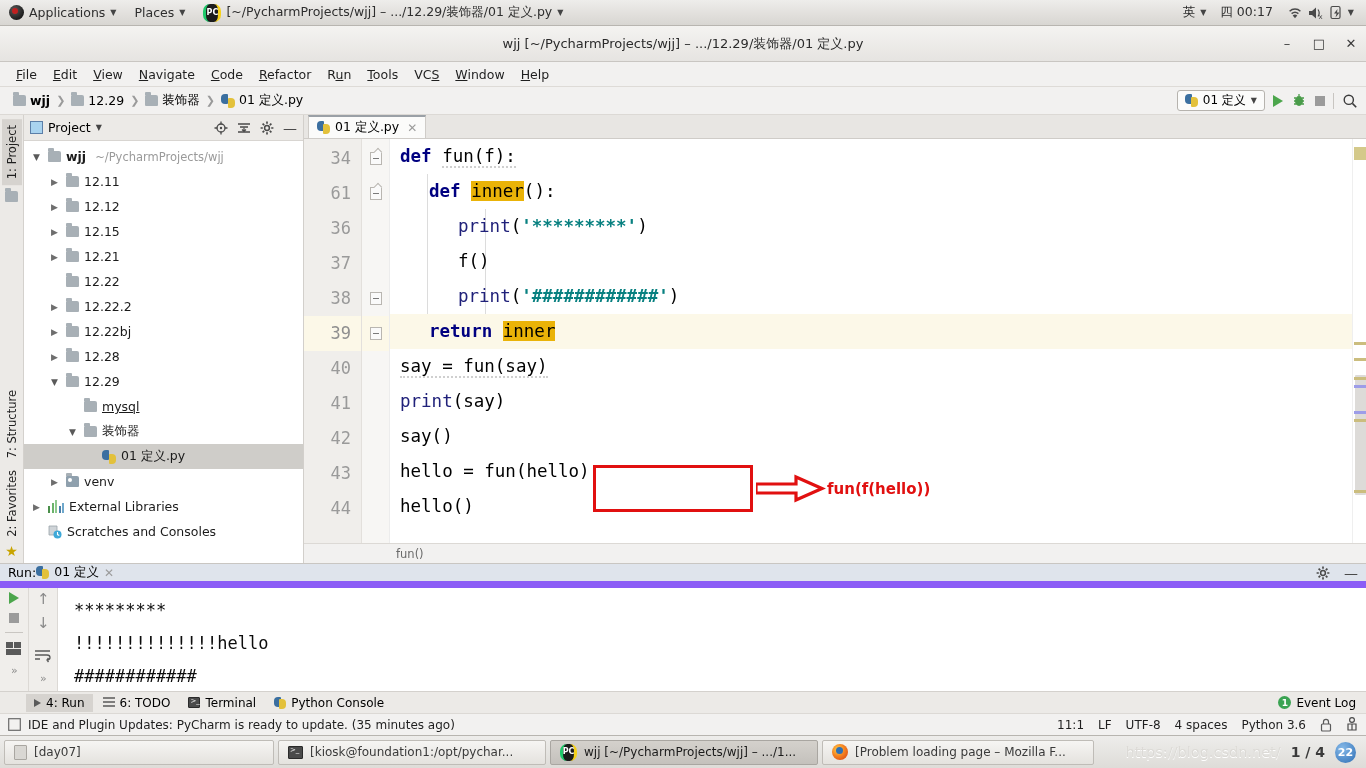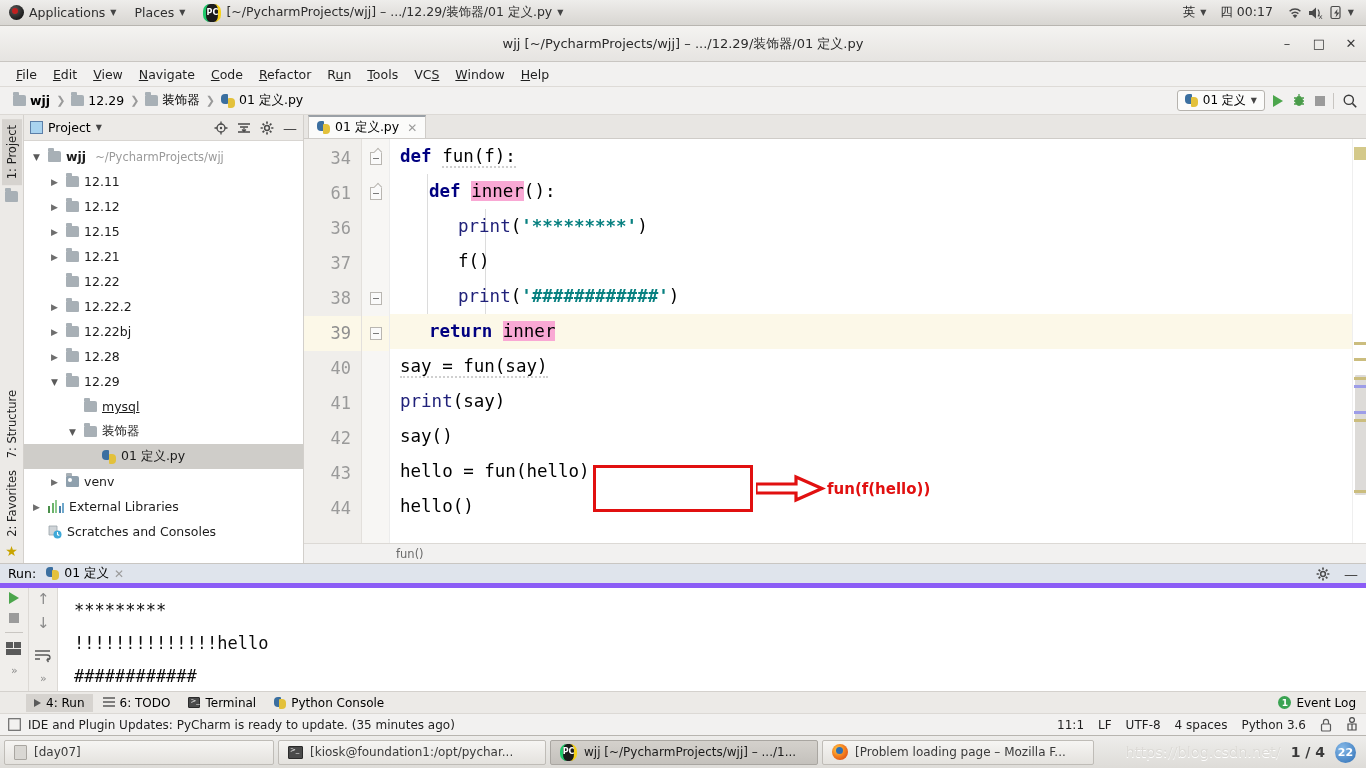--- a/index.html
+++ b/index.html
@@ -184,21 +184,21 @@
 
   .codearea {
     flex: 1; position: relative; overflow: hidden; background: #fff;
     font-family: "DejaVu Sans Mono", "Liberation Mono", monospace; font-size: 17.5px;
   }
   .cline { height: 35px; line-height: 35px; white-space: pre; padding-left: 0; position: relative; }
   .cline.cur { background: #fcf8e8; }
   .kw { color: #000080; font-weight: bold; }
   .bi { color: #20217a; }
   .str { color: #088080; font-weight: bold; }
-  .ident-hl { background: #f9a8d4; }
+  .ident-hl { background: #eab308; }
   .wavy { border-bottom: 2px dotted #cfcfcf; text-align: center; }
   .indentline { position: absolute; top: 0; bottom: 0; width: 1px; background: #dcdcdc; }
 
   
   .anno-box {
     position: absolute; border: 3px solid #e11010; background: transparent;
     pointer-events: none;
   }
   .anno-label {
     position: absolute; color: #e11010; font-weight: bold; font-size: 15px;
@@ -215,21 +215,21 @@
 
   .breadcrumb-bottom {
     height: 20px; background: #f2f1f0; border-top: 1px solid #dcd9d5;
     display: flex; align-items: center; padding-left: 92px; font-size: 11.5px; color: #6a6a6a;
   }
 
   
   .runwin { height: 128px; display: flex; flex-direction: column; border-top: 1px solid #c9c6c2; background: #fff; }
   .run-header {
     height: 24px; background: #dfe4ec; display: flex; align-items: center;
-    padding: 8px 8px; gap: 10px; font-size: 12.5px; border-bottom: 5px solid #8b5cf6;
+    padding: 8px 8px; font-size: 12.5px; border-bottom: 7px solid #8b5cf6;
   }
   .run-tab { display: flex; align-items: center; gap: 5px; }
   .run-header .rh-right { margin-left: auto; display: flex; align-items: center; gap: 14px; color: #4a4a4a; }
   .runbody { flex: 1; display: flex; min-height: 0; }
   .run-side {
     width: 58px; background: #f0eeeb; border-right: 1px solid #dcd9d5;
     display: flex; flex: 0 0 58px;
   }
   .run-col { width: 29px; display: flex; flex-direction: column; align-items: center; padding-top: 4px; gap: 9px; }
   .run-col + .run-col { border-left: 1px solid #dcd9d5; }

